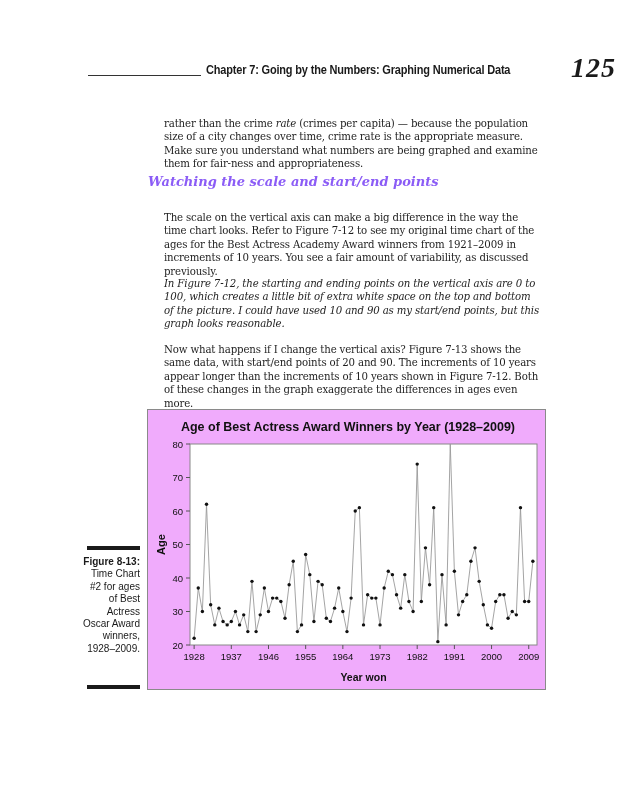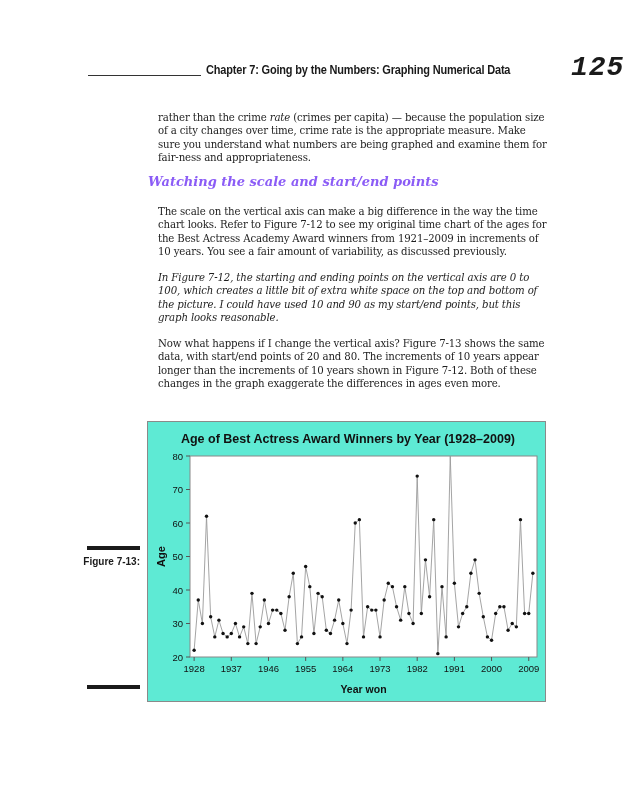--- a/index.html
+++ b/index.html
@@ -1,27 +1,27 @@
 <!DOCTYPE html>
 <html><head>
 <meta charset="utf-8">
 <style>
   html, body { margin: 0; padding: 0; background: #ffffff; }
   body { width: 636px; height: 800px; position: relative; overflow: hidden; font-family: "DejaVu Serif", serif; color: #1a1a1a; }
   .header-rule { position: absolute; left: 88px; top: 75px; width: 113px; height: 1px; background: #333; }
   .running-head { position: absolute; left: 206px; top: 63px; font-family: "Liberation Sans", sans-serif; font-weight: bold; font-size: 12.5px; letter-spacing: -0.2px; transform: scaleX(0.88); transform-origin: left center; white-space: nowrap; }
-  .page-number { position: absolute; left: 571px; top: 52px; font-family: Liberation Mono, monospace; font-weight: bold; font-style: italic; font-size: 28px; letter-spacing: 1px; }
+  .page-number { position: absolute; left: 571px; top: 52px; font-family: Liberation Serif, serif; font-weight: bold; font-style: italic; font-size: 28px; letter-spacing: 1px; }
   .body { position: absolute; left: 148px; width: 410px; font-family: "DejaVu Serif", serif; font-size: 10.2px; line-height: 13.4px; color: #1e1e1e; letter-spacing: -0.15px; }
-  .body p { margin: 10px; }
+  .body p { margin: 16px; }
   .p1 { top: 101px; }
   .section-heading { position: absolute; left: 148px; top: 174px; font-family: "DejaVu Serif", serif; font-weight: bold; font-style: italic; font-size: 13px; color: #8b5cf6; }
   .p2 { top: 195px; }
   .p3 { top: 261px; font-style: italic; }
   .p4 { top: 327px; }
-  .figure-panel { position: absolute; left: 147px; top: 421px; width: 399px; height: 281px; background: #5eead4; border: 1px solid #8a8a8a; box-sizing: border-box; }
+  .figure-panel { position: absolute; left: 147px; top: 409px; width: 399px; height: 281px; background: #f0abfc; border: 1px solid #8a8a8a; box-sizing: border-box; }
   .chart-svg { position: absolute; left: 0; top: 0; }
   .caption-bar { position: absolute; left: 87px; width: 53px; height: 4px; background: #1a1a1a; }
   .caption-bar.top { top: 546px; }
   .caption-bar.bottom { top: 685px; }
   .caption { position: absolute; left: 80px; top: 556px; width: 60px; text-align: right; font-family: "Liberation Sans", sans-serif; font-size: 10px; line-height: 12.4px; color: #1a1a1a; }
   .caption .label { font-weight: bold; display: block; }
 </style>
 </head>
 <body>
 
@@ -35,26 +35,27 @@
 
 <div class="section-heading">Watching the scale and start/end points</div>
 
 <div class="body p2">
     <p>The scale on the vertical axis can make a big difference in the way the time chart looks. Refer to Figure 7-12 to see my original time chart of the ages for the Best Actress Academy Award winners from 1921–2009 in increments of 10 years. You see a fair amount of variability, as discussed previously.</p>
   </div>
 <div class="body p3">
     <p>In Figure 7-12, the starting and ending points on the vertical axis are 0 to 100, which creates a little bit of extra white space on the top and bottom of the picture. I could have used 10 and 90 as my start/end points, but this graph looks reasonable.</p>
   </div>
 <div class="body p4">
-    <p>Now what happens if I change the vertical axis? Figure 7-13 shows the same data, with start/end points of 20 and 80. The increments of 10 years appear longer than the increments of 10 years shown in Figure 7-12. Both of these changes in the graph exaggerate the differences in ages even more.</p>
+    <p>Now what happens if I change the vertical axis? Figure 7-13 shows the same data, with start/end points of 20 and 90. The increments of 10 years appear longer than the increments of 10 years shown in Figure 7-12. Both of these changes in the graph exaggerate the differences in ages even more.</p>
   </div>
 
 <div class="caption-bar top"></div>
 <div class="caption">
-  <span class="label">Figure 7-13:</span>
+  <span class="label">Figure 8-13:</span>
+  <span>Time Chart #2 for ages of Best Actress Oscar Award winners, 1928–2009.</span>
 </div>
 <div class="caption-bar bottom"></div>
 
 <div class="figure-panel">
   <svg class="chart-svg" id="chart" width="397" height="279" xmlns="http://www.w3.org/2000/svg">
     <text id="chart-title" x="200" y="21" text-anchor="middle" font-family="Liberation Sans, sans-serif" font-weight="bold" font-size="12.5" fill="#111">Age of Best Actress Award Winners by Year (1928–2009)</text>
     <rect id="plot-area" fill="#ffffff" stroke="#888" stroke-width="1" x="42" y="34" width="347" height="201"></rect>
     <g id="y-axis">
         <line x1="38" x2="42" y1="235" y2="235" stroke="#555" stroke-width="1"></line>
         <text x="35" y="238.5" text-anchor="end" font-family="Liberation Sans, sans-serif" font-size="9.5" fill="#111">20</text>

